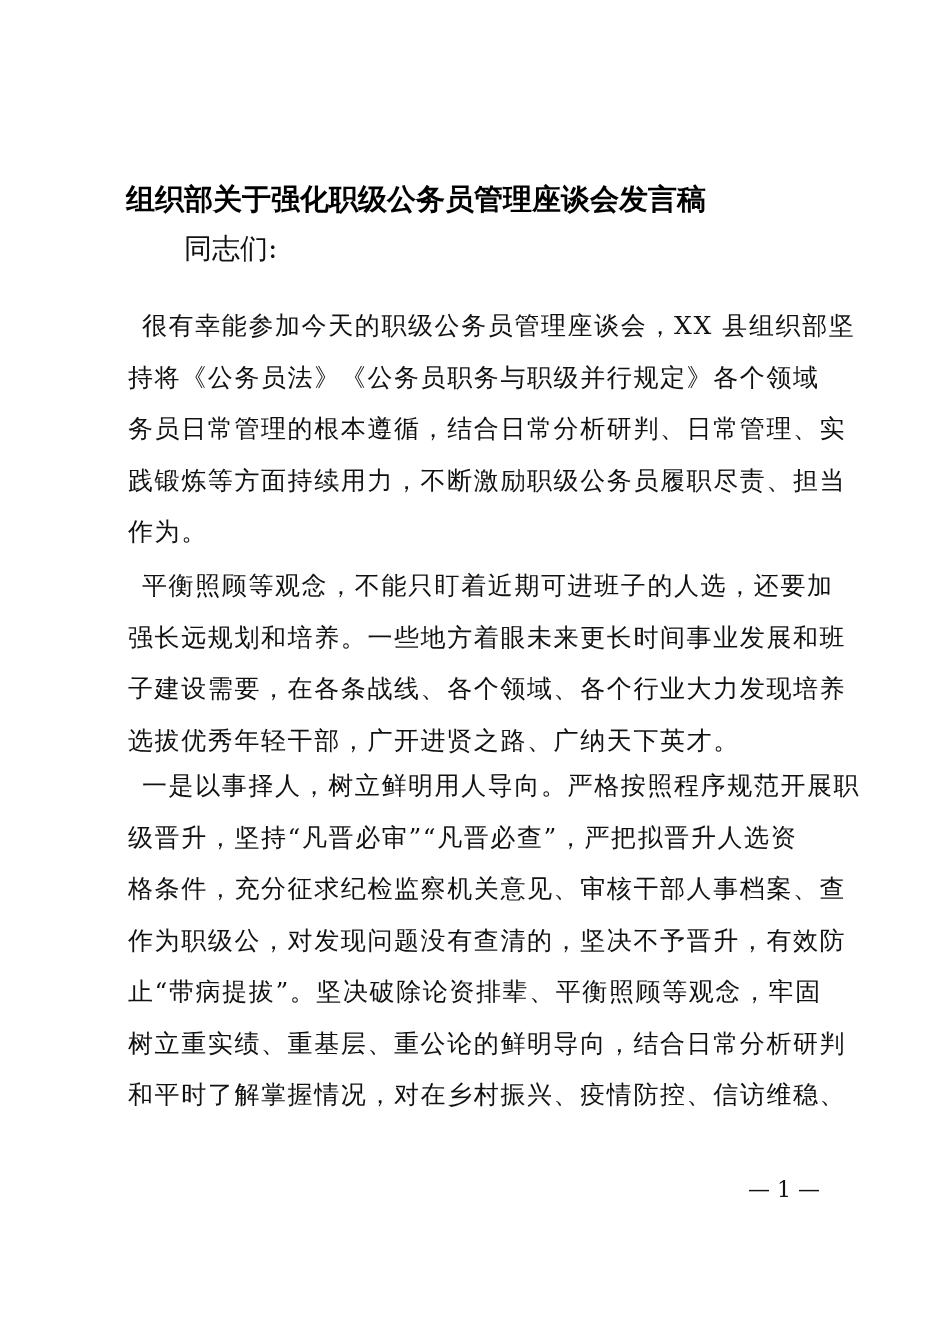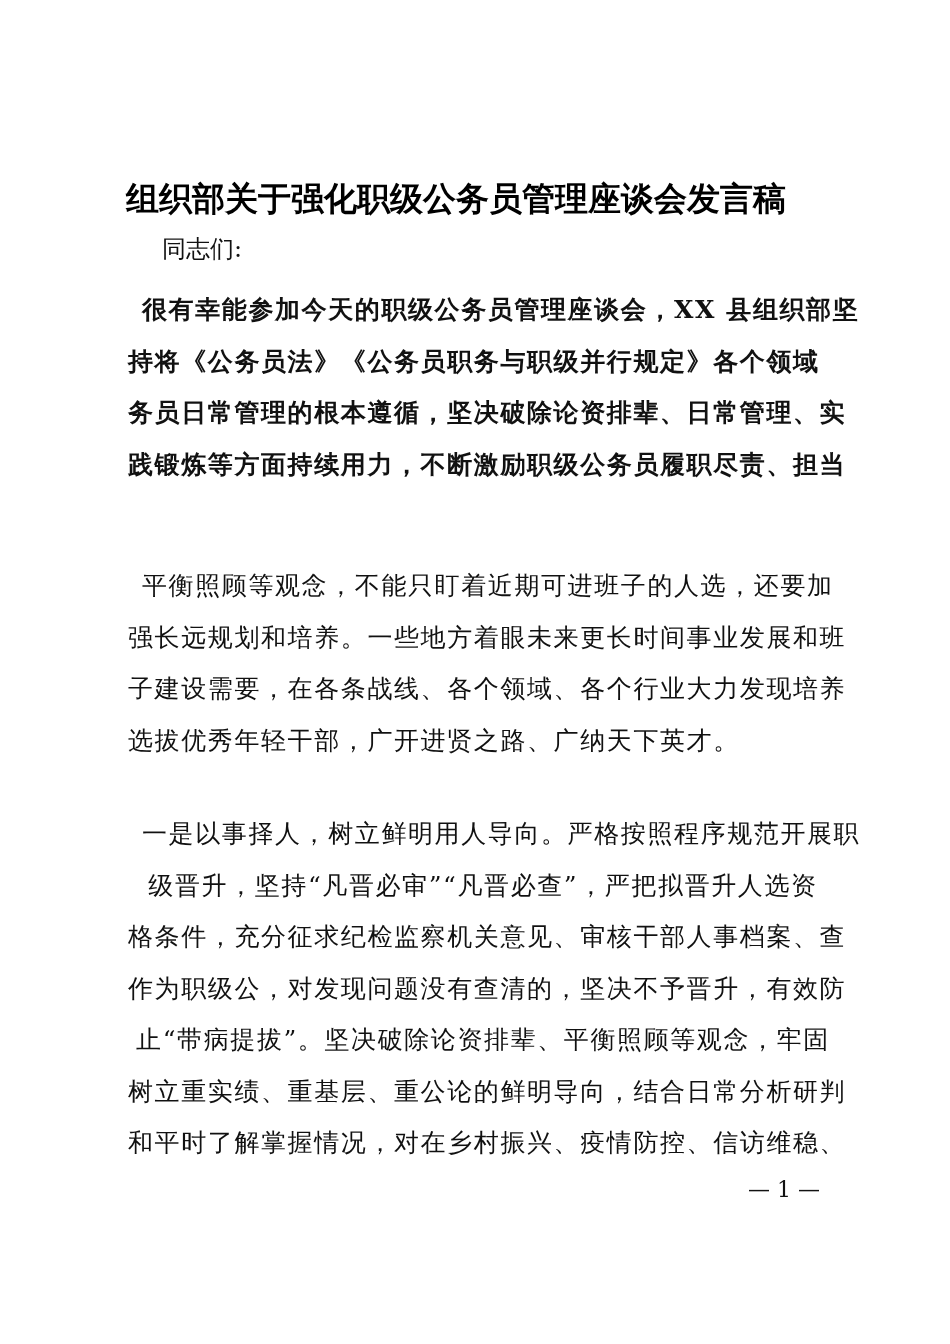--- a/index.html
+++ b/index.html
@@ -21,72 +21,73 @@
       width: 950px;
       height: 1344px;
     }
     .title {
       position: absolute;
       left: 126px;
       top: 176px;
       width: 710px;
       font-family: "DejaVu Sans", "Liberation Sans", sans-serif;
       font-weight: bold;
-      font-size: 33px;
+      font-size: 29px;
       line-height: 46px;
       letter-spacing: 0px;
       white-space: nowrap;
       color: #000;
     }
     .salutation {
       position: absolute;
-      left: 162px;
+      left: 184px;
       top: 232px;
-      font-size: 24px;
+      font-size: 28px;
       line-height: 34px;
       white-space: nowrap;
     }
     .para {
       position: absolute;
       left: 128px;
       width: 710px;
       font-size: 25px;
       line-height: 51.5px;
       letter-spacing: 1.6px;
     }
     .para .line {
       display: block;
       white-space: nowrap;
       height: 51.5px;
     }
     .para .line.first { padding-left: 14px; }
-    #p1 { top: 284px; font-weight: bold; }
+    #p1 { top: 300px; }
     #p2 { top: 560px; }
-    #p3 { top: 808px; text-align: center; }
+    #p3 { top: 760px; }
     .page-number {
       position: absolute;
       left: 748px;
       top: 1176px;
       font-size: 22px;
       line-height: 28px;
       white-space: nowrap;
     }
   </style>
 </head>
 <body>
 
 <div class="page">
   <div class="title">组织部关于强化职级公务员管理座谈会发言稿</div>
   <div class="salutation">同志们:</div>
 
   <div class="para" id="p1">
     <span class="line first">很有幸能参加今天的职级公务员管理座谈会，XX 县组织部坚</span>
     <span class="line">持将《公务员法》《公务员职务与职级并行规定》各个领域</span>
-    <span class="line">务员日常管理的根本遵循，坚决破除论资排辈、日常管理、实</span>
+    <span class="line">务员日常管理的根本遵循，结合日常分析研判、日常管理、实</span>
     <span class="line">践锻炼等方面持续用力，不断激励职级公务员履职尽责、担当</span>
+    <span class="line">作为。</span>
   </div>
 
   <div class="para" id="p2">
     <span class="line first">平衡照顾等观念，不能只盯着近期可进班子的人选，还要加</span>
     <span class="line">强长远规划和培养。一些地方着眼未来更长时间事业发展和班</span>
     <span class="line">子建设需要，在各条战线、各个领域、各个行业大力发现培养</span>
     <span class="line">选拔优秀年轻干部，广开进贤之路、广纳天下英才。</span>
   </div>
 
   <div class="para" id="p3">

